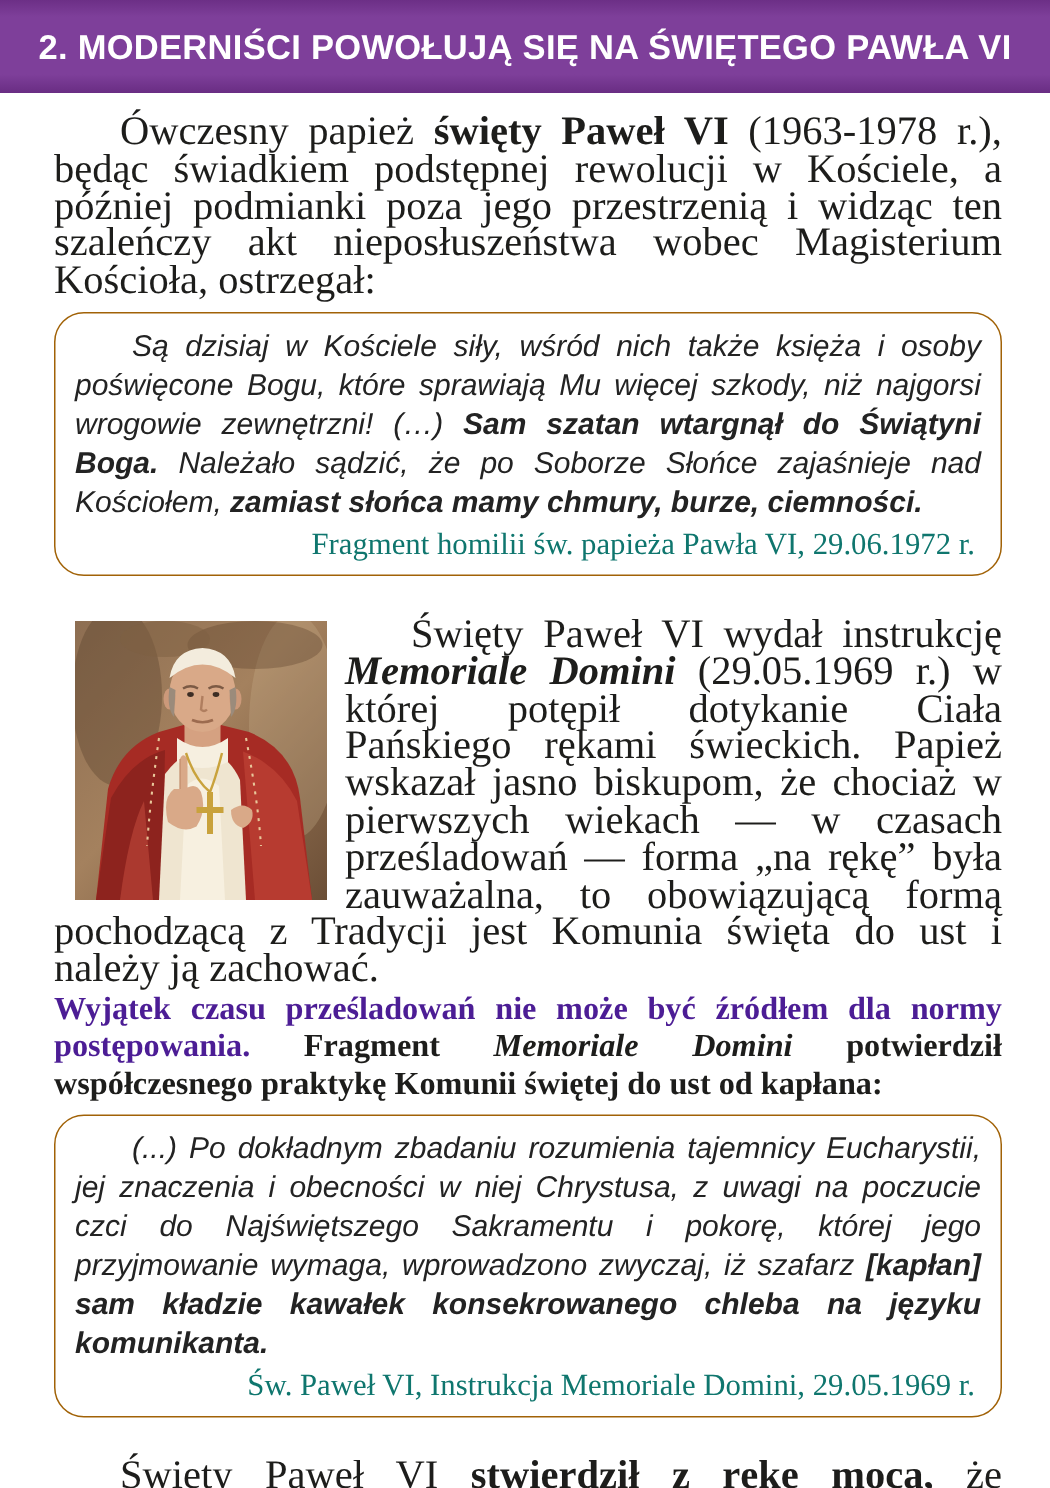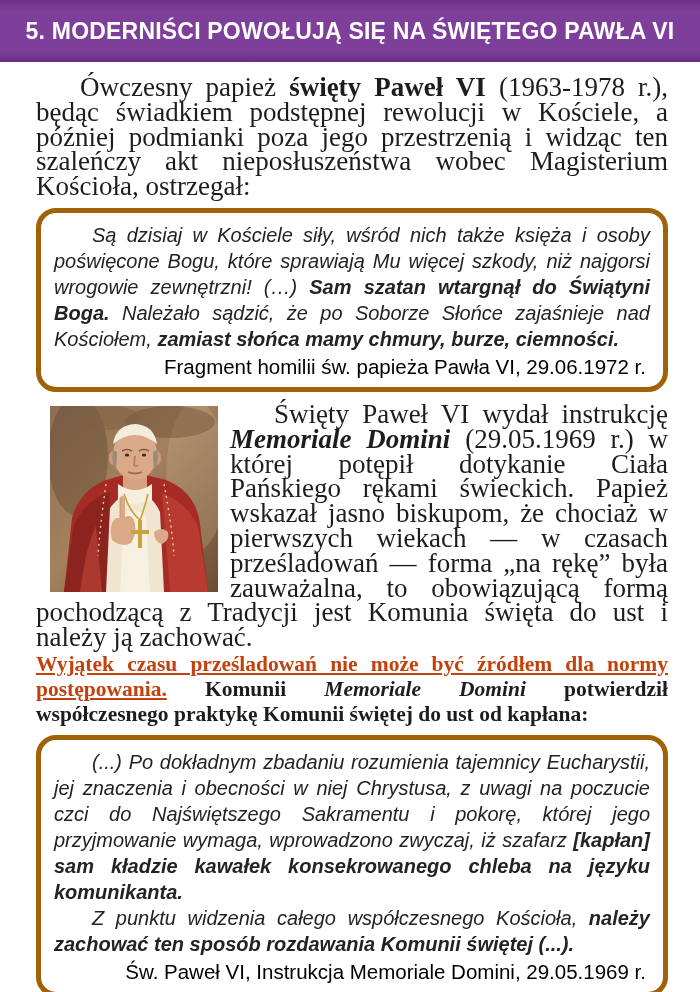--- a/index.html
+++ b/index.html
@@ -28,69 +28,69 @@
   main{padding:13px 32px 0 36px;}
   p.body{
     font-size:27px;
     line-height:24.8px;
     text-align:justify;
     margin:0;
   }
   .indent{text-indent:44px;}
   b.bi{font-style:italic;}
   .quote-box{
-    border:5px solid #a16207;
+    border:1px solid #a16207;
     border-radius:20px;
     padding:9px 13px 7px 13px;
-    margin:9px 0 10px 0;
+    margin:9px 0 26px 0;
     background:#ffffff;
   }
   p.quote{
     font-family:"Liberation Sans","DejaVu Sans",sans-serif;
     font-style:italic;
     font-size:20px;
     line-height:26px;
     text-align:justify;
     text-indent:38px;
     margin:0;
     color:#232323;
   }
   p.attribution{
-    font-family:Liberation Sans, sans-serif;
+    font-family:Liberation Serif, serif;
     font-style:normal;
     font-size:20.5px;
     line-height:26px;
     text-align:right;
     margin:2px 4px 0 0;
-    color:#000000;
+    color:#0f766e;
   }
   figure.pope-photo{
     float:left;
     width:168px;height:186px;
     margin:4px 12px 2px 14px;
     padding:0;
   }
   figure.pope-photo svg{display:block;width:168px;height:186px;}
   p.norm{
     clear:both;
     font-weight:bold;
     text-align:justify;
     font-size:21.5px;
     line-height:24.8px;
     margin:2px 0 0 0;
   }
-  .red-em{color:#c2410c;text-decoration:underline;}
+  .red-em{color:#4c1d95;}
 </style>
 </head>
 <body>
 
 <div class="page">
 
   <header class="title-bar">
-    <span class="title-text">5. MODERNIŚCI POWOŁUJĄ SIĘ NA ŚWIĘTEGO PAWŁA VI</span>
+    <span class="title-text">2. MODERNIŚCI POWOŁUJĄ SIĘ NA ŚWIĘTEGO PAWŁA VI</span>
   </header>
 
   <main>
 
     <p class="body indent"><span>Ówczesny papież </span><b>święty Paweł VI</b><span> (1963-1978 r.), będąc świadkiem podstępnej rewolucji w Kościele, a później podmianki poza jego przestrzenią i widząc ten szaleńczy akt nieposłuszeństwa wobec Magisterium Kościoła, ostrzegał:</span></p>
 
     <div class="quote-box">
       <p class="quote"><span>Są dzisiaj w Kościele siły, wśród nich także księża i osoby poświęcone Bogu, które sprawiają Mu więcej szkody, niż najgorsi wrogowie zewnętrzni! (…) </span><b>Sam szatan wtargnął do Świątyni Boga.</b><span> Należało sądzić, że po Soborze Słońce zajaśnieje nad Kościołem, </span><b>zamiast słońca mamy chmury, burze, ciemności.</b></p>
       <p class="attribution">Fragment homilii św. papieża Pawła VI, 29.06.1972 r.</p>
     </div>
@@ -147,24 +147,23 @@
           <path d="M74 88 Q80 106 90 114 M98 88 Q94 104 90 114" stroke="#c9a23c" stroke-width="1.6" fill="none"></path>
           <path d="M88 114 L92 114 L92 124 L99 124 L99 128 L92 128 L92 142 L88 142 L88 128 L81 128 L81 124 L88 124 Z" fill="#c9a23c"></path>
 
           <path d="M56 78 Q50 120 48 150" stroke="#e8c79a" stroke-width="1.4" stroke-dasharray="2 4" fill="none"></path>
           <path d="M114 78 Q122 120 124 150" stroke="#e8c79a" stroke-width="1.4" stroke-dasharray="2 4" fill="none"></path>
         </svg>
       </figure>
       <p class="body indent"><span>Święty Paweł VI wydał instrukcję </span><b class="bi">Memoriale Domini</b><span> (29.05.1969 r.) w której potępił dotykanie Ciała Pańskiego rękami świeckich. Papież wskazał jasno biskupom, że chociaż w pierwszych wiekach — w czasach prześladowań — forma „na rękę” była zauważalna, to obowiązującą formą pochodzącą z Tradycji jest Komunia święta do ust i należy ją zachować.</span></p>
     </section>
 
-    <p class="norm"><span class="red-em">Wyjątek czasu prześladowań nie może być źródłem dla normy postępowania.</span><span> Komunii </span><span class="bi" style="font-style:italic">Memoriale Domini</span><span> potwierdził współczesnego praktykę Komunii świętej do ust od kapłana:</span></p>
+    <p class="norm"><span class="red-em">Wyjątek czasu prześladowań nie może być źródłem dla normy postępowania.</span><span> Fragment </span><span class="bi" style="font-style:italic">Memoriale Domini</span><span> potwierdził współczesnego praktykę Komunii świętej do ust od kapłana:</span></p>
 
     <div class="quote-box">
       <p class="quote"><span>(...) Po dokładnym zbadaniu rozumienia tajemnicy Eucharystii, jej znaczenia i obecności w niej Chrystusa, z uwagi na poczucie czci do Najświętszego Sakramentu i pokorę, której jego przyjmowanie wymaga, wprowadzono zwyczaj, iż szafarz </span><b>[kapłan] sam kładzie kawałek konsekrowanego chleba na języku komunikanta.</b></p>
-      <p class="quote"><span>Z punktu widzenia całego współczesnego Kościoła, </span><b>należy zachować ten sposób rozdawania Komunii świętej (...).</b></p>
       <p class="attribution">Św. Paweł VI, Instrukcja Memoriale Domini, 29.05.1969 r.</p>
     </div>
 
     <p class="body indent"><span>Święty Paweł VI </span><b>stwierdził z rękę mocą,</b><span> że dotykanie Ciała Pańskiego rękoma świeckich </span><b>spowoduje w następstwie:</b></p>
 
   </main>
 </div>
 
 </body></html>

